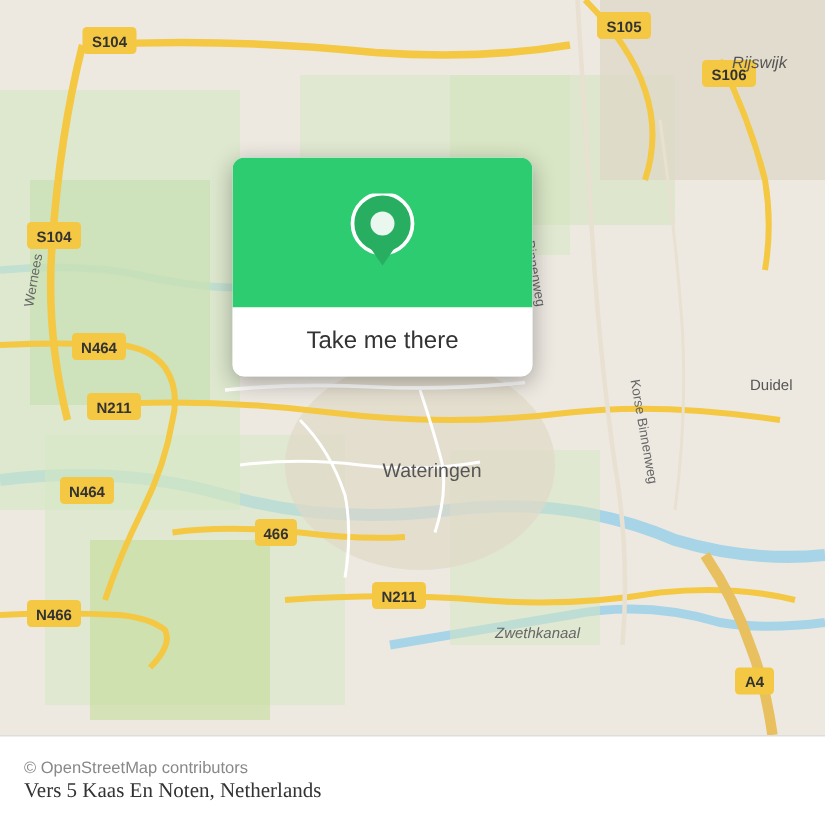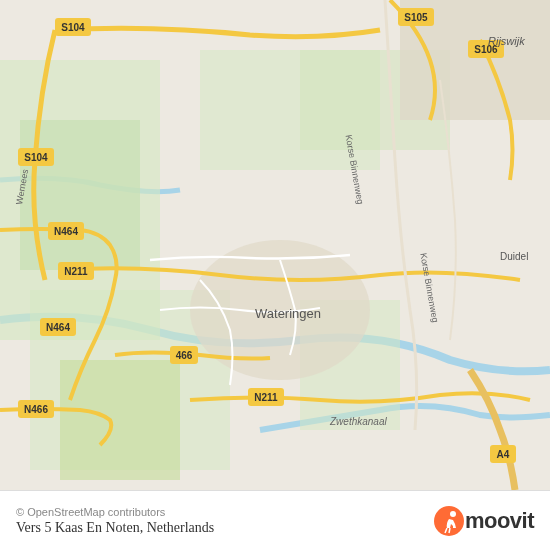--- a/index.html
+++ b/index.html
@@ -202,32 +202,31 @@
     <text x="255" y="318" font-size="13" fill="#555" font-weight="500">Wateringen</text>
     <text x="22" y="205" font-size="9" fill="#666" transform="rotate(-80, 22, 205)">Wernees</text>
     <text x="375" y="160" font-size="9" fill="#666" transform="rotate(80, 375, 130)">Korse Binnenweg</text>
     <text x="440" y="270" font-size="9" fill="#666" transform="rotate(80, 440, 250)">Korse Binnenweg</text>
     <text x="330" y="425" font-size="10" fill="#666" font-style="italic">Zwethkanaal</text>
     <text x="500" y="260" font-size="10" fill="#555">Duidel</text>
 
   </svg>
 
   
+  <div id="popup-card">
+    <div id="popup-green-area">
+      <svg width="44" height="52" viewBox="0 0 44 52">
+        <circle cx="22" cy="20" r="20" fill="#27ae60" stroke="white" stroke-width="2.5"></circle>
+        <circle cx="22" cy="20" r="8" fill="white" opacity="0.9"></circle>
+        <polygon points="22,48 11,32 33,32" fill="#27ae60"></polygon>
+      </svg>
+    </div>
+    <button id="popup-button">Take me there</button>
+
+  </div>
 </div>
 
 <div id="footer">
   <div id="footer-left">
     <span id="footer-copyright">© OpenStreetMap contributors</span>
     <span id="footer-title">Vers 5 Kaas En Noten, Netherlands</span>
   </div>
-  <div id="moovit-logo">
-    <svg class="moovit-icon" viewBox="0 0 32 32" xmlns="http://www.w3.org/2000/svg">
-
-      <circle cx="16" cy="16" r="15" fill="#FF6B35"></circle>
-
-      <circle cx="20" cy="9" r="3" fill="white"></circle>
-      <path d="M16 14 Q13 18 14 23 L17 23 L18 19 L20 21 L20 23 L23 23 L22 19 L20 15 Z" fill="white"></path>
-      <path d="M14 23 L12 28" stroke="white" stroke-width="1.5" fill="none"></path>
-      <path d="M17 23 L16 28" stroke="white" stroke-width="1.5" fill="none"></path>
-    </svg>
-    <span class="moovit-text">moovit</span>
-  </div>
 </div>
 
 </body></html>

